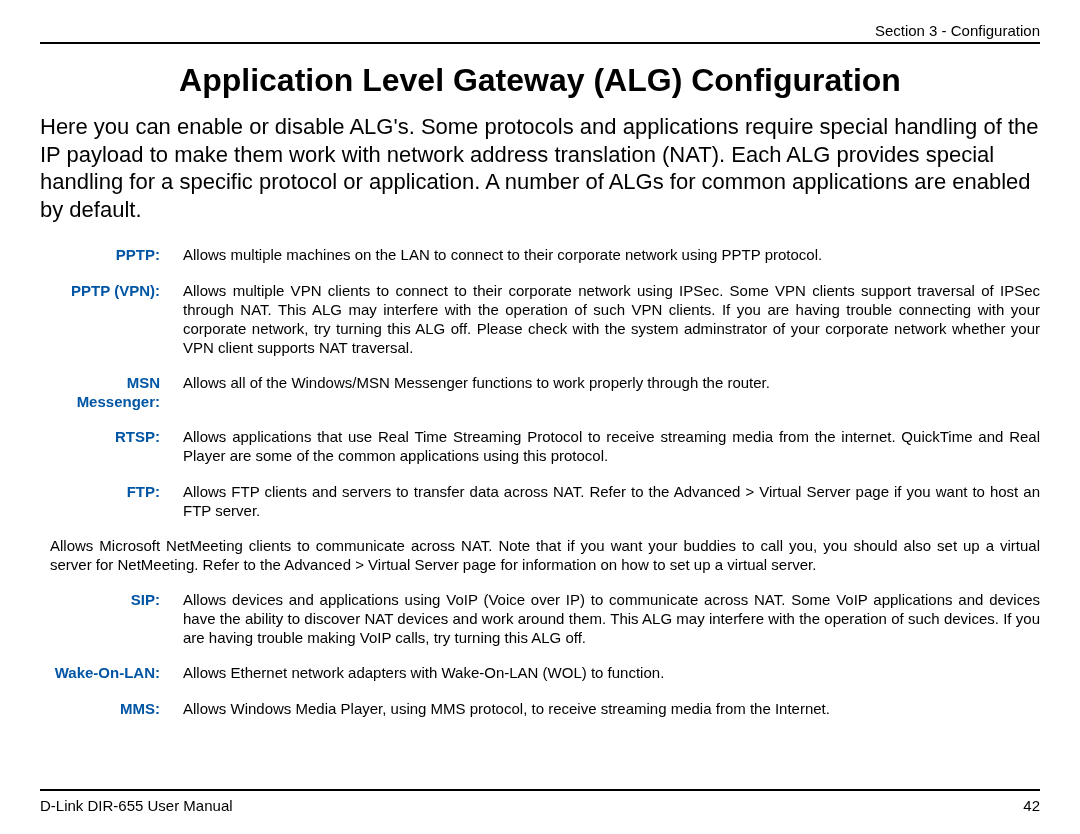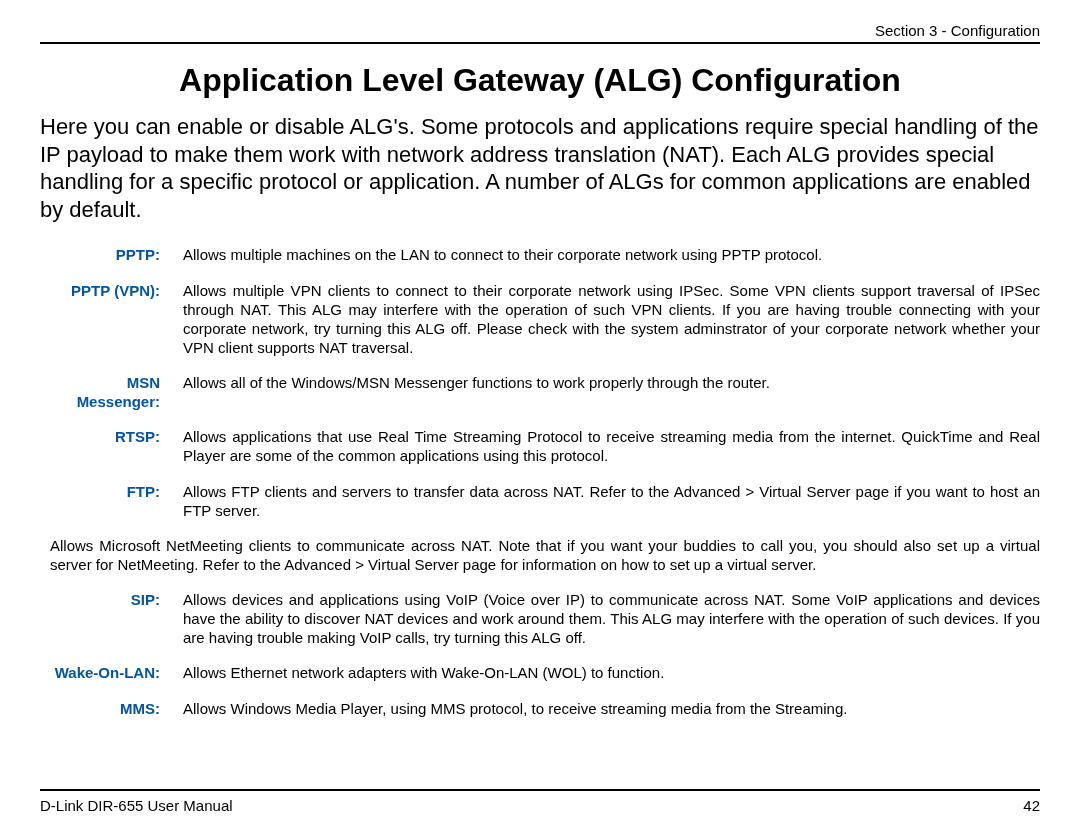--- a/index.html
+++ b/index.html
@@ -120,21 +120,21 @@
   <div class="row">
     <div class="label">SIP:</div>
     <div class="desc">Allows devices and applications using VoIP (Voice over IP) to communicate across NAT. Some VoIP applications and devices have the ability to discover NAT devices and work around them. This ALG may interfere with the operation of such devices. If you are having trouble making VoIP calls, try turning this ALG off.</div>
   </div>
   <div class="row">
     <div class="label">Wake-On-LAN:</div>
     <div class="desc">Allows Ethernet network adapters with Wake-On-LAN (WOL) to function.</div>
   </div>
   <div class="row">
     <div class="label">MMS:</div>
-    <div class="desc">Allows Windows Media Player, using MMS protocol, to receive streaming media from the Streaming.</div>
+    <div class="desc">Allows Windows Media Player, using MMS protocol, to receive streaming media from the Internet.</div>
   </div>
 </div>
 
 <div class="footer">
   <hr class="bottom-rule">
   <div class="footer-row">
     <span>D-Link DIR-655 User Manual</span>
     <span>42</span>
   </div>
 </div>

